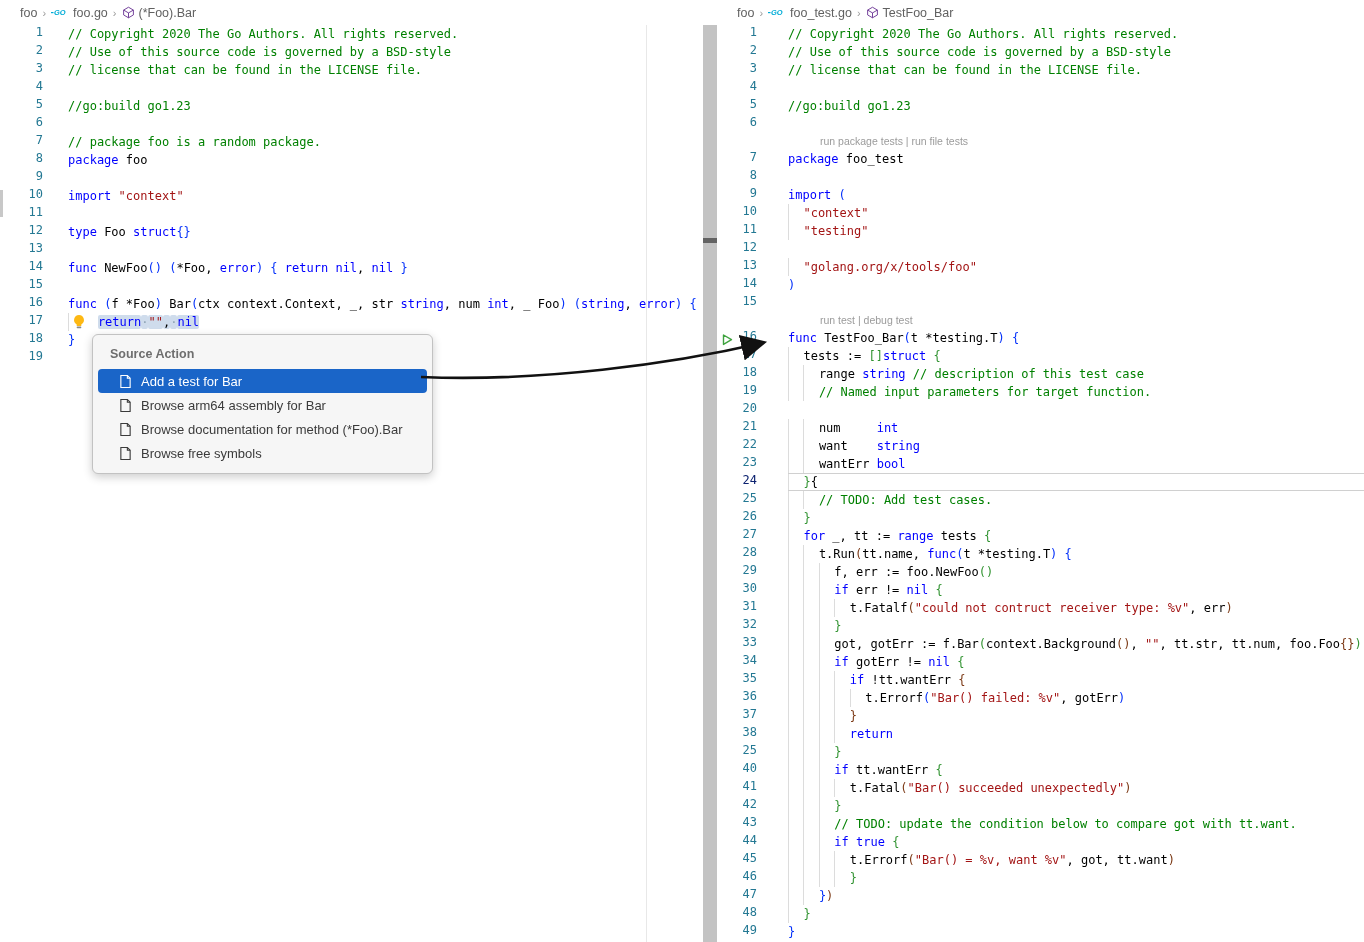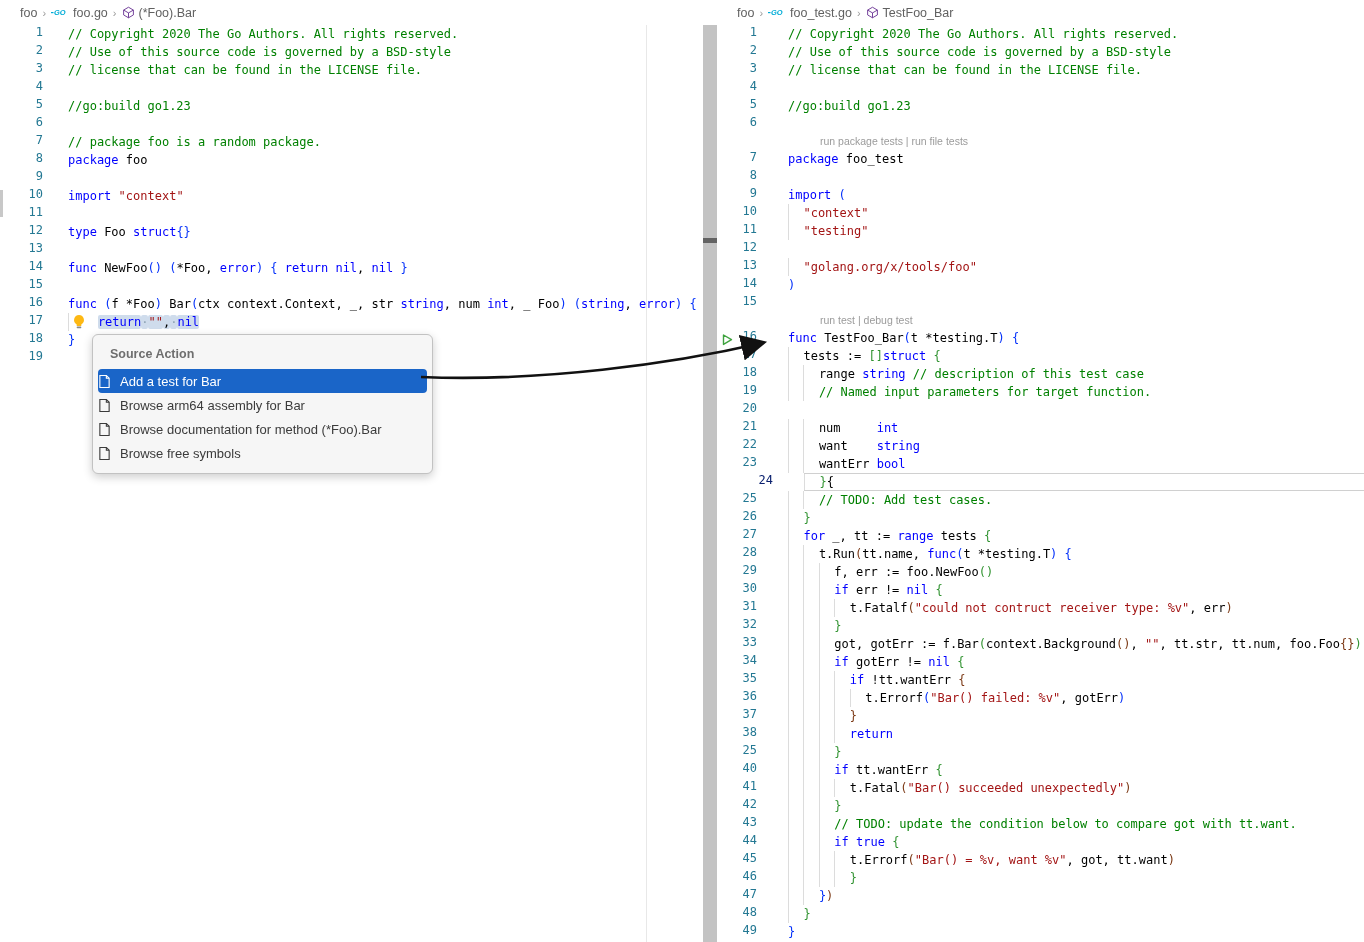--- a/index.html
+++ b/index.html
@@ -25,33 +25,33 @@
   .tok.c{color:#008000}.tok.k{color:#0000ff}.tok.s{color:#a31515}
   .tok.u{color:#a31515;}
   .tok.b1{color:#0431fa}.tok.b2{color:#319331}.tok.b3{color:#7b3814}
   .tok.n{color:#000}.tok.ws{color:#8ea3b5}
   .tok.sel{background:#cfdcec;border-radius:2px;}
   .g,.g4{display:inline-block;height:18px;border-left:1px solid #dcdcdc;vertical-align:top;}
   .g{width:2ch}.g4{width:4ch}
   .active .code{border-top:1px solid #d0d0d0;border-bottom:1px solid #d0d0d0;
     box-sizing:border-box;height:18px;line-height:16px;}
   .active .code .g{height:16px;}
-  .active .gutter{color:#0b216f;padding-left:16px;}
+  .active .gutter{color:#0b216f;}
   .bulb{position:absolute;left:4px;top:1px;z-index:3;}
   .play{position:absolute;left:5px;top:3px;}
   .ruler{position:absolute;left:646px;top:25px;bottom:0;width:1px;background:#e8e8e8;}
   .edge-scroll{position:absolute;left:0;top:190px;width:3px;height:27px;background:#c8c8c8;}
   .strip{position:absolute;left:703px;top:25px;width:14px;height:917px;background:#c3c3c3;}
   .strip-dash{position:absolute;left:0;top:213px;width:14px;height:5px;background:#636363;}
   .menu{position:absolute;left:92px;top:334px;width:329px;background:#f6f6f6;
     border:1px solid #c2c2c2;border-radius:6px;box-shadow:0 3px 10px rgba(0,0,0,.2);
     padding:6px 5px 8px;z-index:40;}
   .menu-header{color:#6e6e6e;font-size:12.5px;font-weight:700;padding:6px 12px 8px;}
   .menu-item{display:flex;align-items:center;gap:9px;height:24px;border-radius:4px;
-    padding:0 0;font-size:13px;color:#3b3b3b;cursor:pointer;}
+    padding:0 21px;font-size:13px;color:#3b3b3b;cursor:pointer;}
   .menu-item.selected{background:#1a65c8;color:#fff;font-weight:500;}
   .menu-item svg{flex:none;}
   .arrow{position:absolute;left:0;top:0;pointer-events:none;z-index:50;}
 </style>
 </head>
 <body>
 
 <div class="pane pane-left">
   <div class="breadcrumb" id="bc-left">
       <span class="bc-item">

